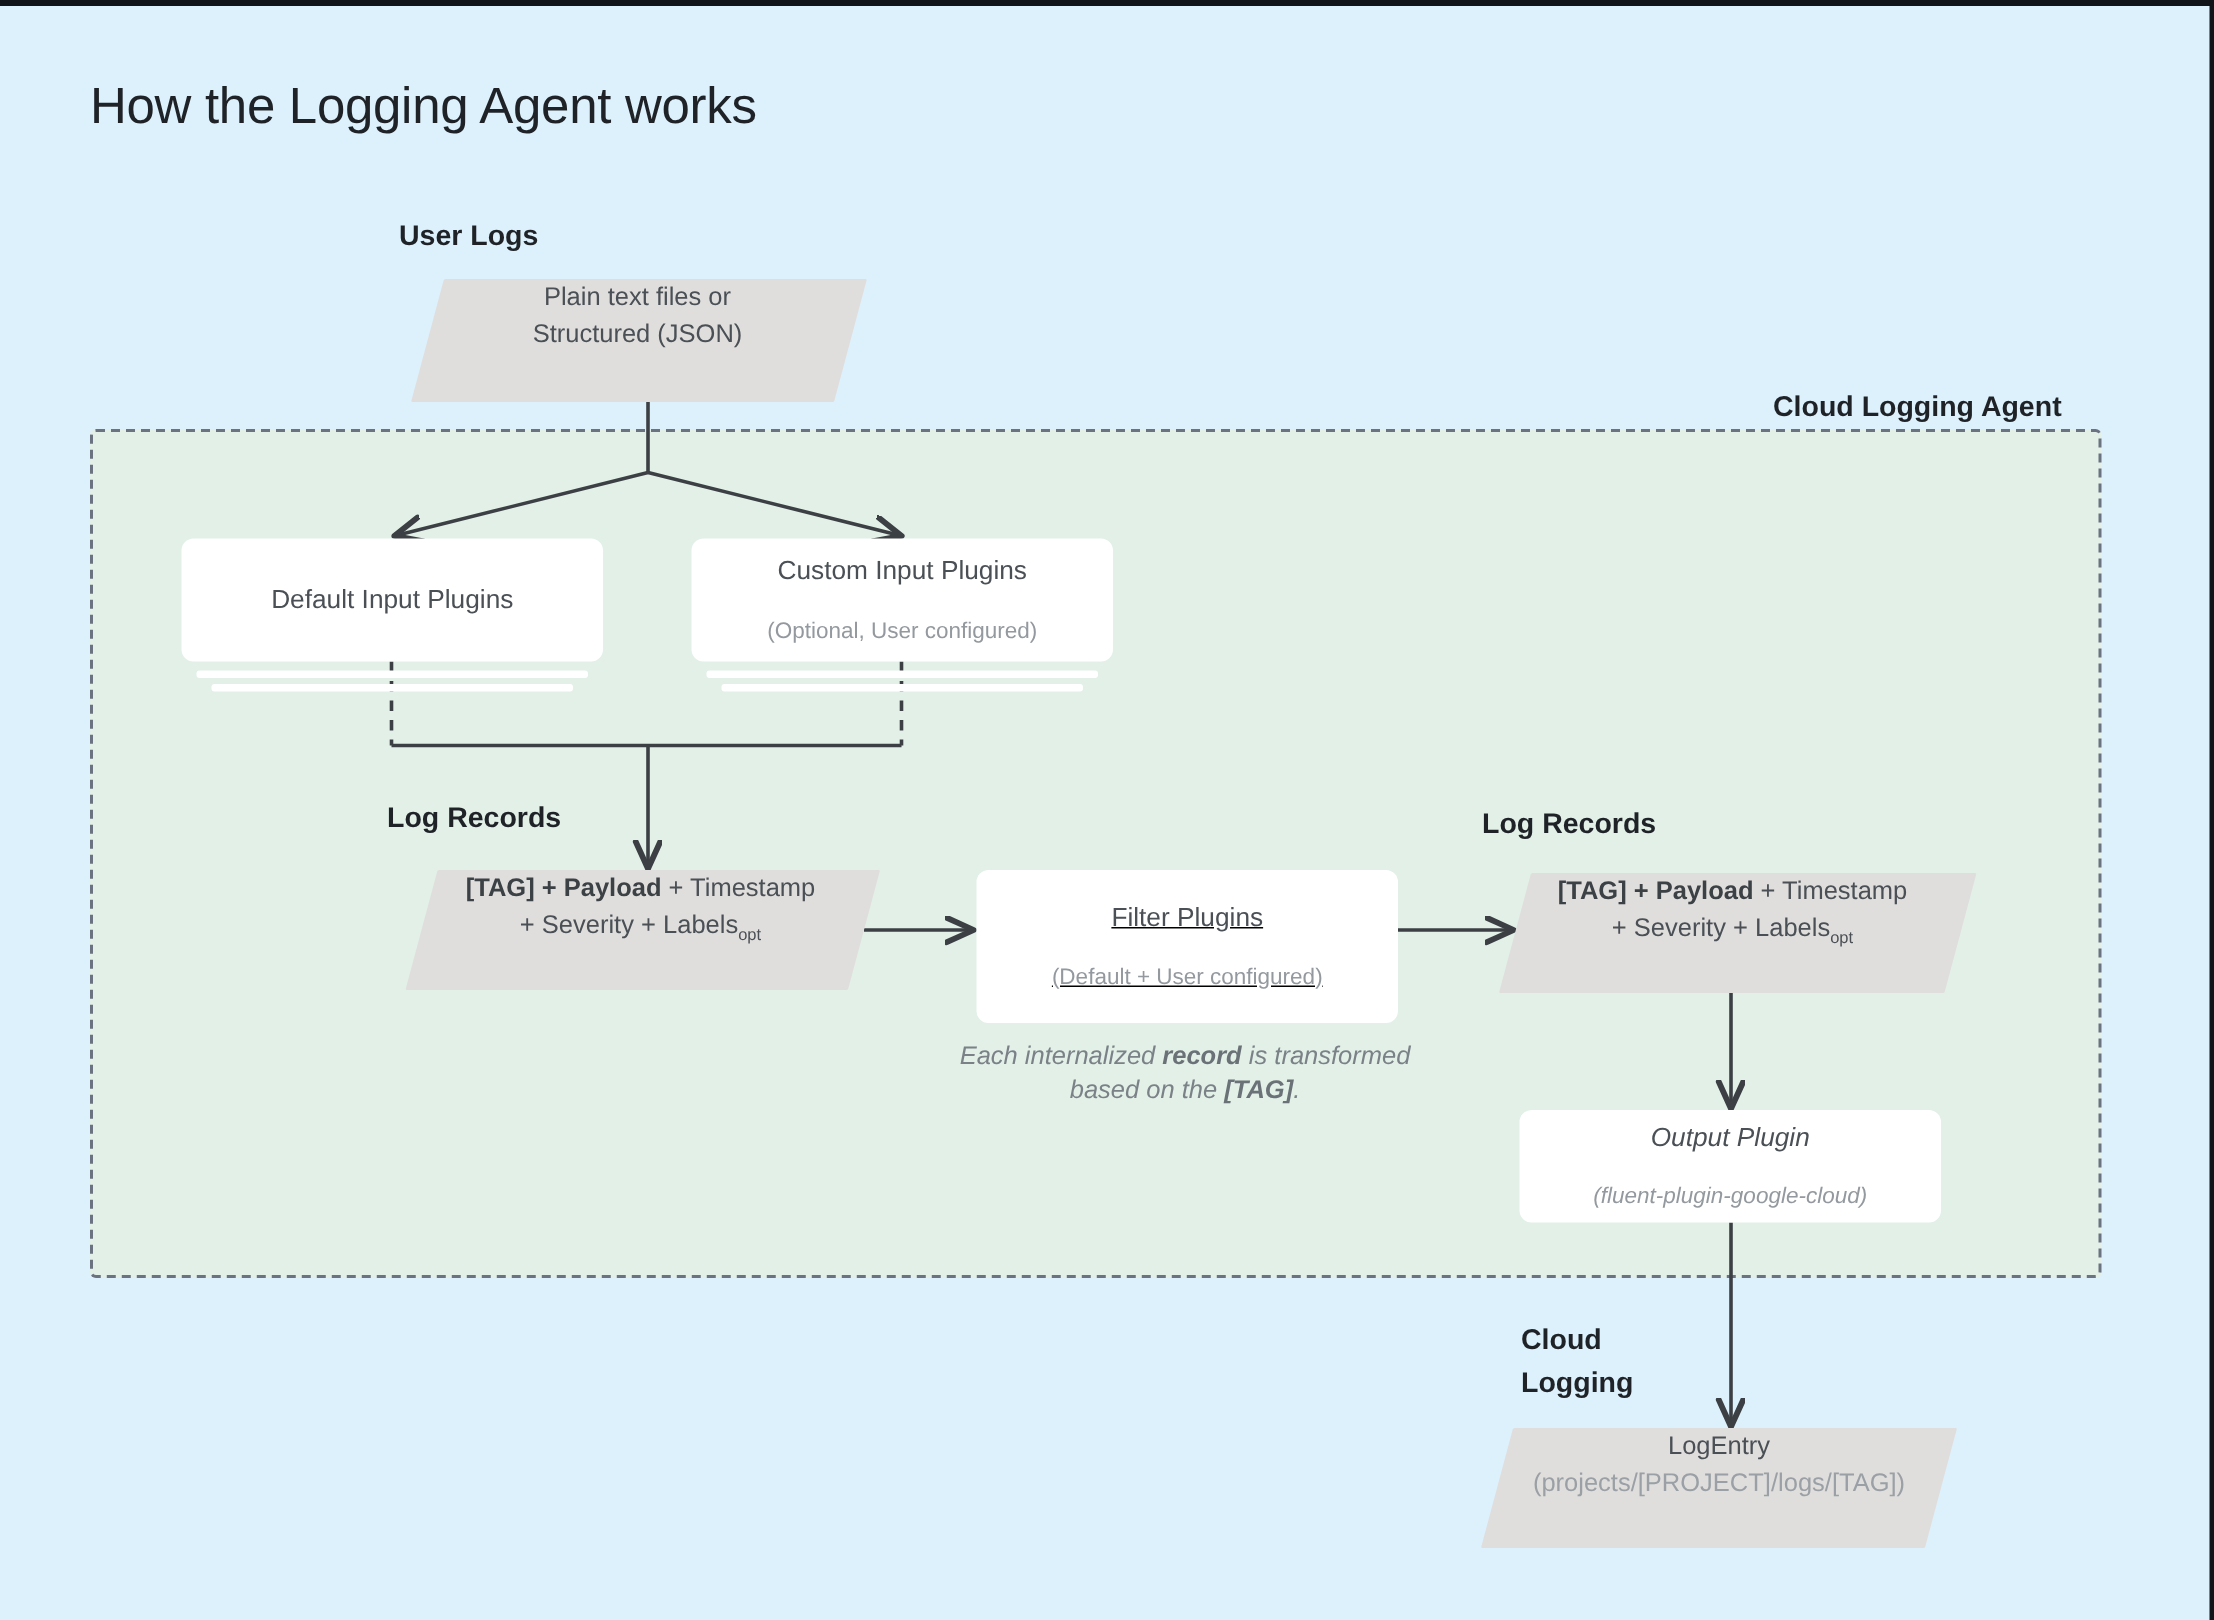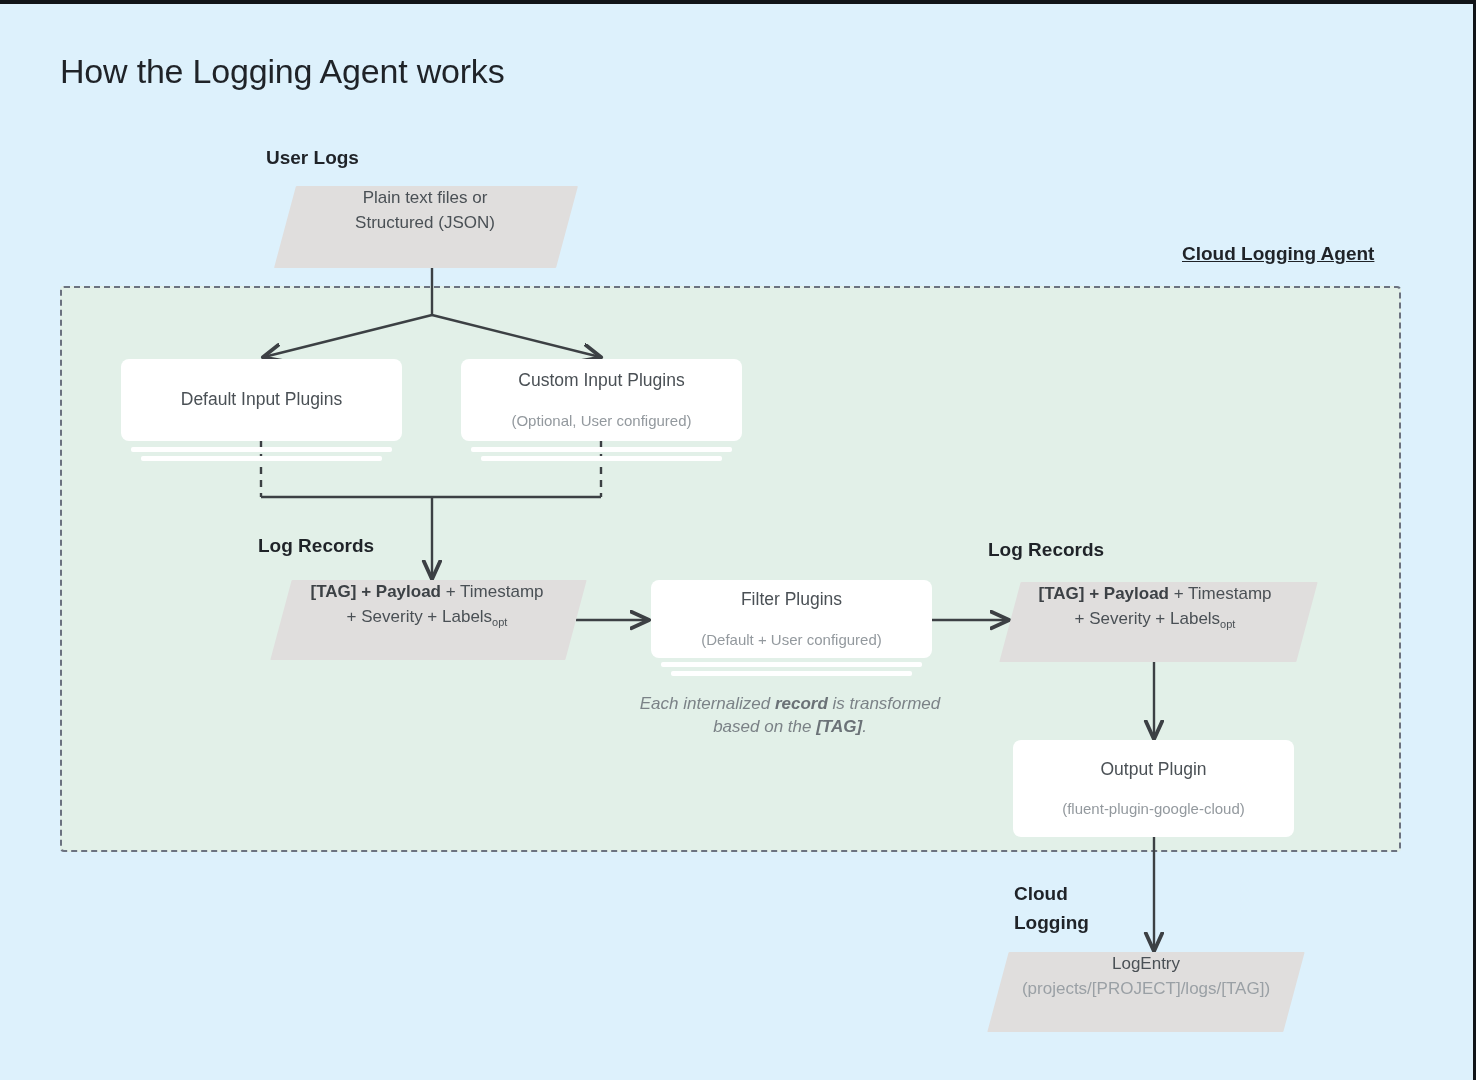--- a/index.html
+++ b/index.html
@@ -48,21 +48,21 @@
   
   .section-label {
     position: absolute;
     font-size: 19px;
     font-weight: bold;
     color: #1f2328;
     white-space: nowrap;
     line-height: 1.5;
   }
   #label-user-logs   { left: 266px; top: 144px; }
-  #label-agent       { left: 1182px; top: 240px; text-decoration: underline; }
+  #label-agent       { left: 1182px; top: 258px; }
   #label-logrec-1    { left: 258px; top: 532px; }
   #label-logrec-2    { left: 988px; top: 536px; }
   #label-cloud-logging { left: 1014px; top: 880px; }
 
   
   #agent-panel {
     position: absolute;
     left: 60px; top: 286px;
     width: 1341px; height: 566px;
     background: #e2f0e8;
@@ -138,25 +138,25 @@
   }
 
   #card-default { left: 121px; top: 359px; width: 281px; height: 82px; text-align: center; }
   #sl-default-1 { left: 131px; top: 447px; width: 261px; }
   #sl-default-2 { left: 141px; top: 456px; width: 241px; }
 
   #card-custom  { left: 461px; top: 359px; width: 281px; height: 82px; }
   #sl-custom-1  { left: 471px; top: 447px; width: 261px; }
   #sl-custom-2  { left: 481px; top: 456px; width: 241px; }
 
-  #card-filter  { left: 651px; top: 580px; width: 281px; height: 78px; }
+  #card-filter  { left: 651px; top: 580px; width: 281px; height: 102px; text-decoration: underline; }
   #sl-filter-1  { left: 661px; top: 662px; width: 261px; }
   #sl-filter-2  { left: 671px; top: 671px; width: 241px; }
 
-  #card-output  { left: 1013px; top: 740px; width: 281px; height: 97px; }
+  #card-output  { left: 1013px; top: 740px; width: 281px; height: 75px; font-style: italic; }
 
   
   #caption-transform {
     position: absolute;
     left: 620px; top: 692px;
     width: 340px;
     text-align: center;
     font-style: italic;
     font-size: 17px;
     line-height: 1.38;

